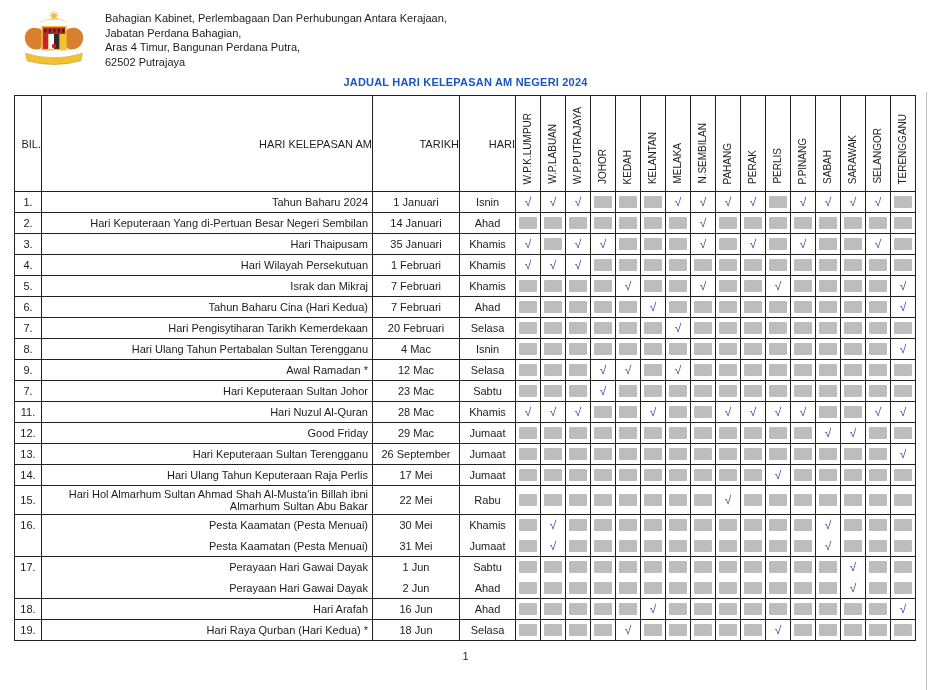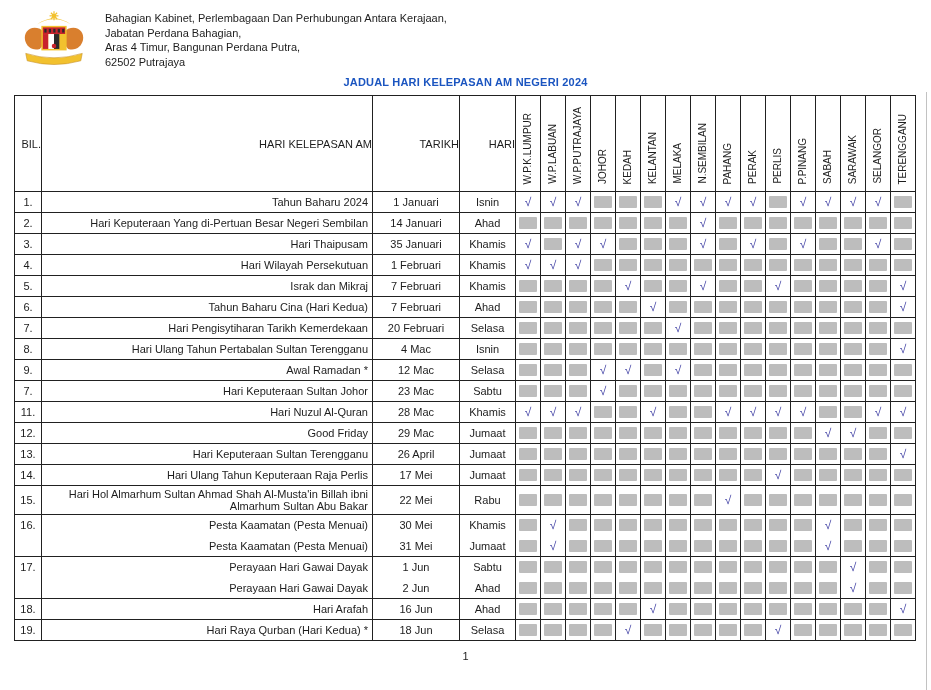--- a/index.html
+++ b/index.html
@@ -689,21 +689,21 @@
         <td class="mark">
           <div class="gb"></div>
         </td>
         <td class="mark">
           <div class="gb"></div>
         </td>
       </tr>
       <tr>
         <td class="bil">13.</td>
         <td class="name">Hari Keputeraan Sultan Terengganu</td>
-        <td class="date">26 April</td>
+        <td class="date">26 September</td>
         <td class="day">Jumaat</td>
         <td class="mark">
           <div class="gb"></div>
         </td>
         <td class="mark">
           <div class="gb"></div>
         </td>
         <td class="mark">
           <div class="gb"></div>
         </td>

